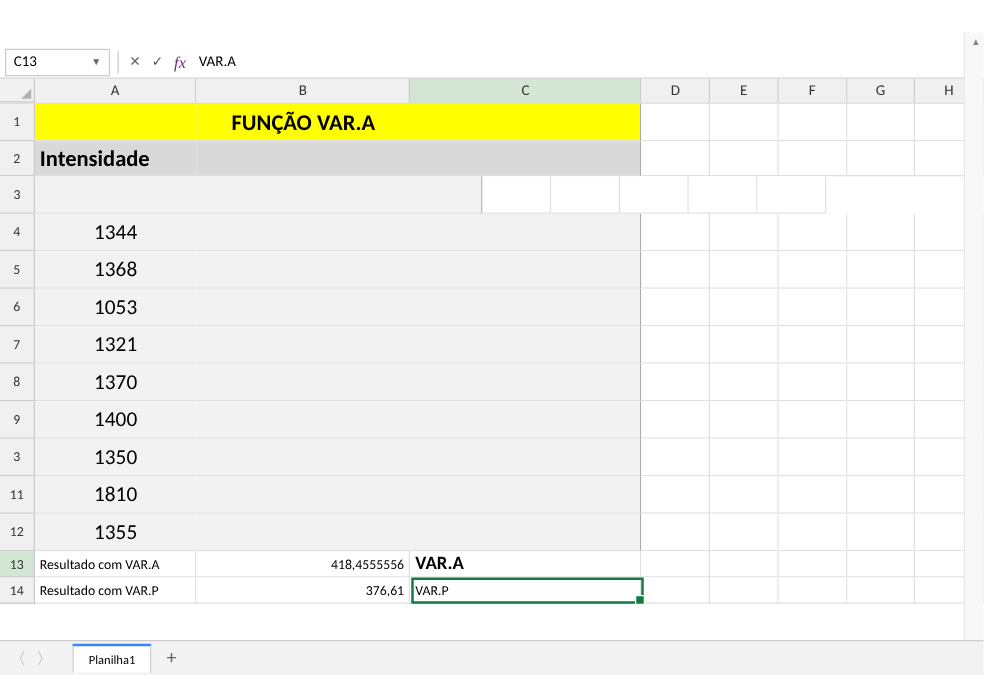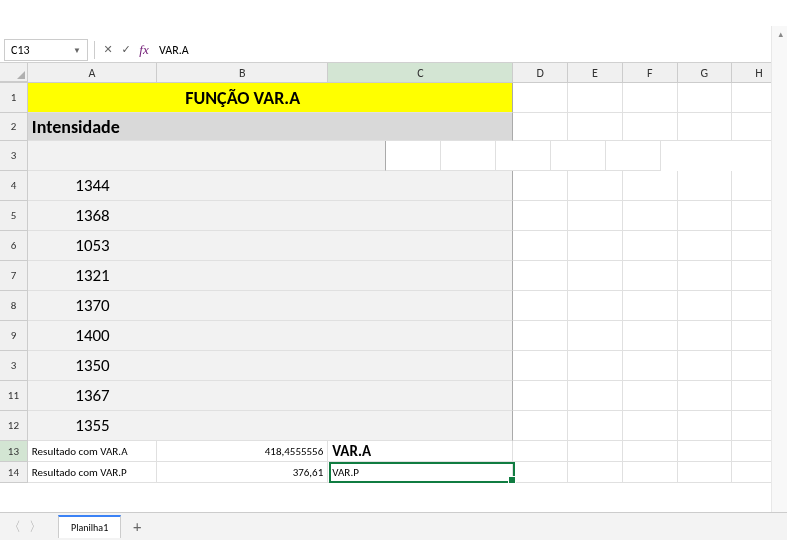--- a/index.html
+++ b/index.html
@@ -195,21 +195,21 @@
         <div class="cell data-cell col-B rd"></div>
         <div class="cell data-cell last col-C rd"></div>
         <div class="cell col-D rd"></div>
         <div class="cell col-E rd"></div>
         <div class="cell col-F rd"></div>
         <div class="cell col-G rd"></div>
         <div class="cell col-H rd"></div>
       </div>
       <div class="row rd">
         <div class="row-header rd">11</div>
-        <div class="cell data-cell col-A rd">1367</div>
+        <div class="cell data-cell col-A rd">1810</div>
         <div class="cell data-cell col-B rd"></div>
         <div class="cell data-cell last col-C rd"></div>
         <div class="cell col-D rd"></div>
         <div class="cell col-E rd"></div>
         <div class="cell col-F rd"></div>
         <div class="cell col-G rd"></div>
         <div class="cell col-H rd"></div>
       </div>
       <div class="row rd">
         <div class="row-header rd">12</div>

